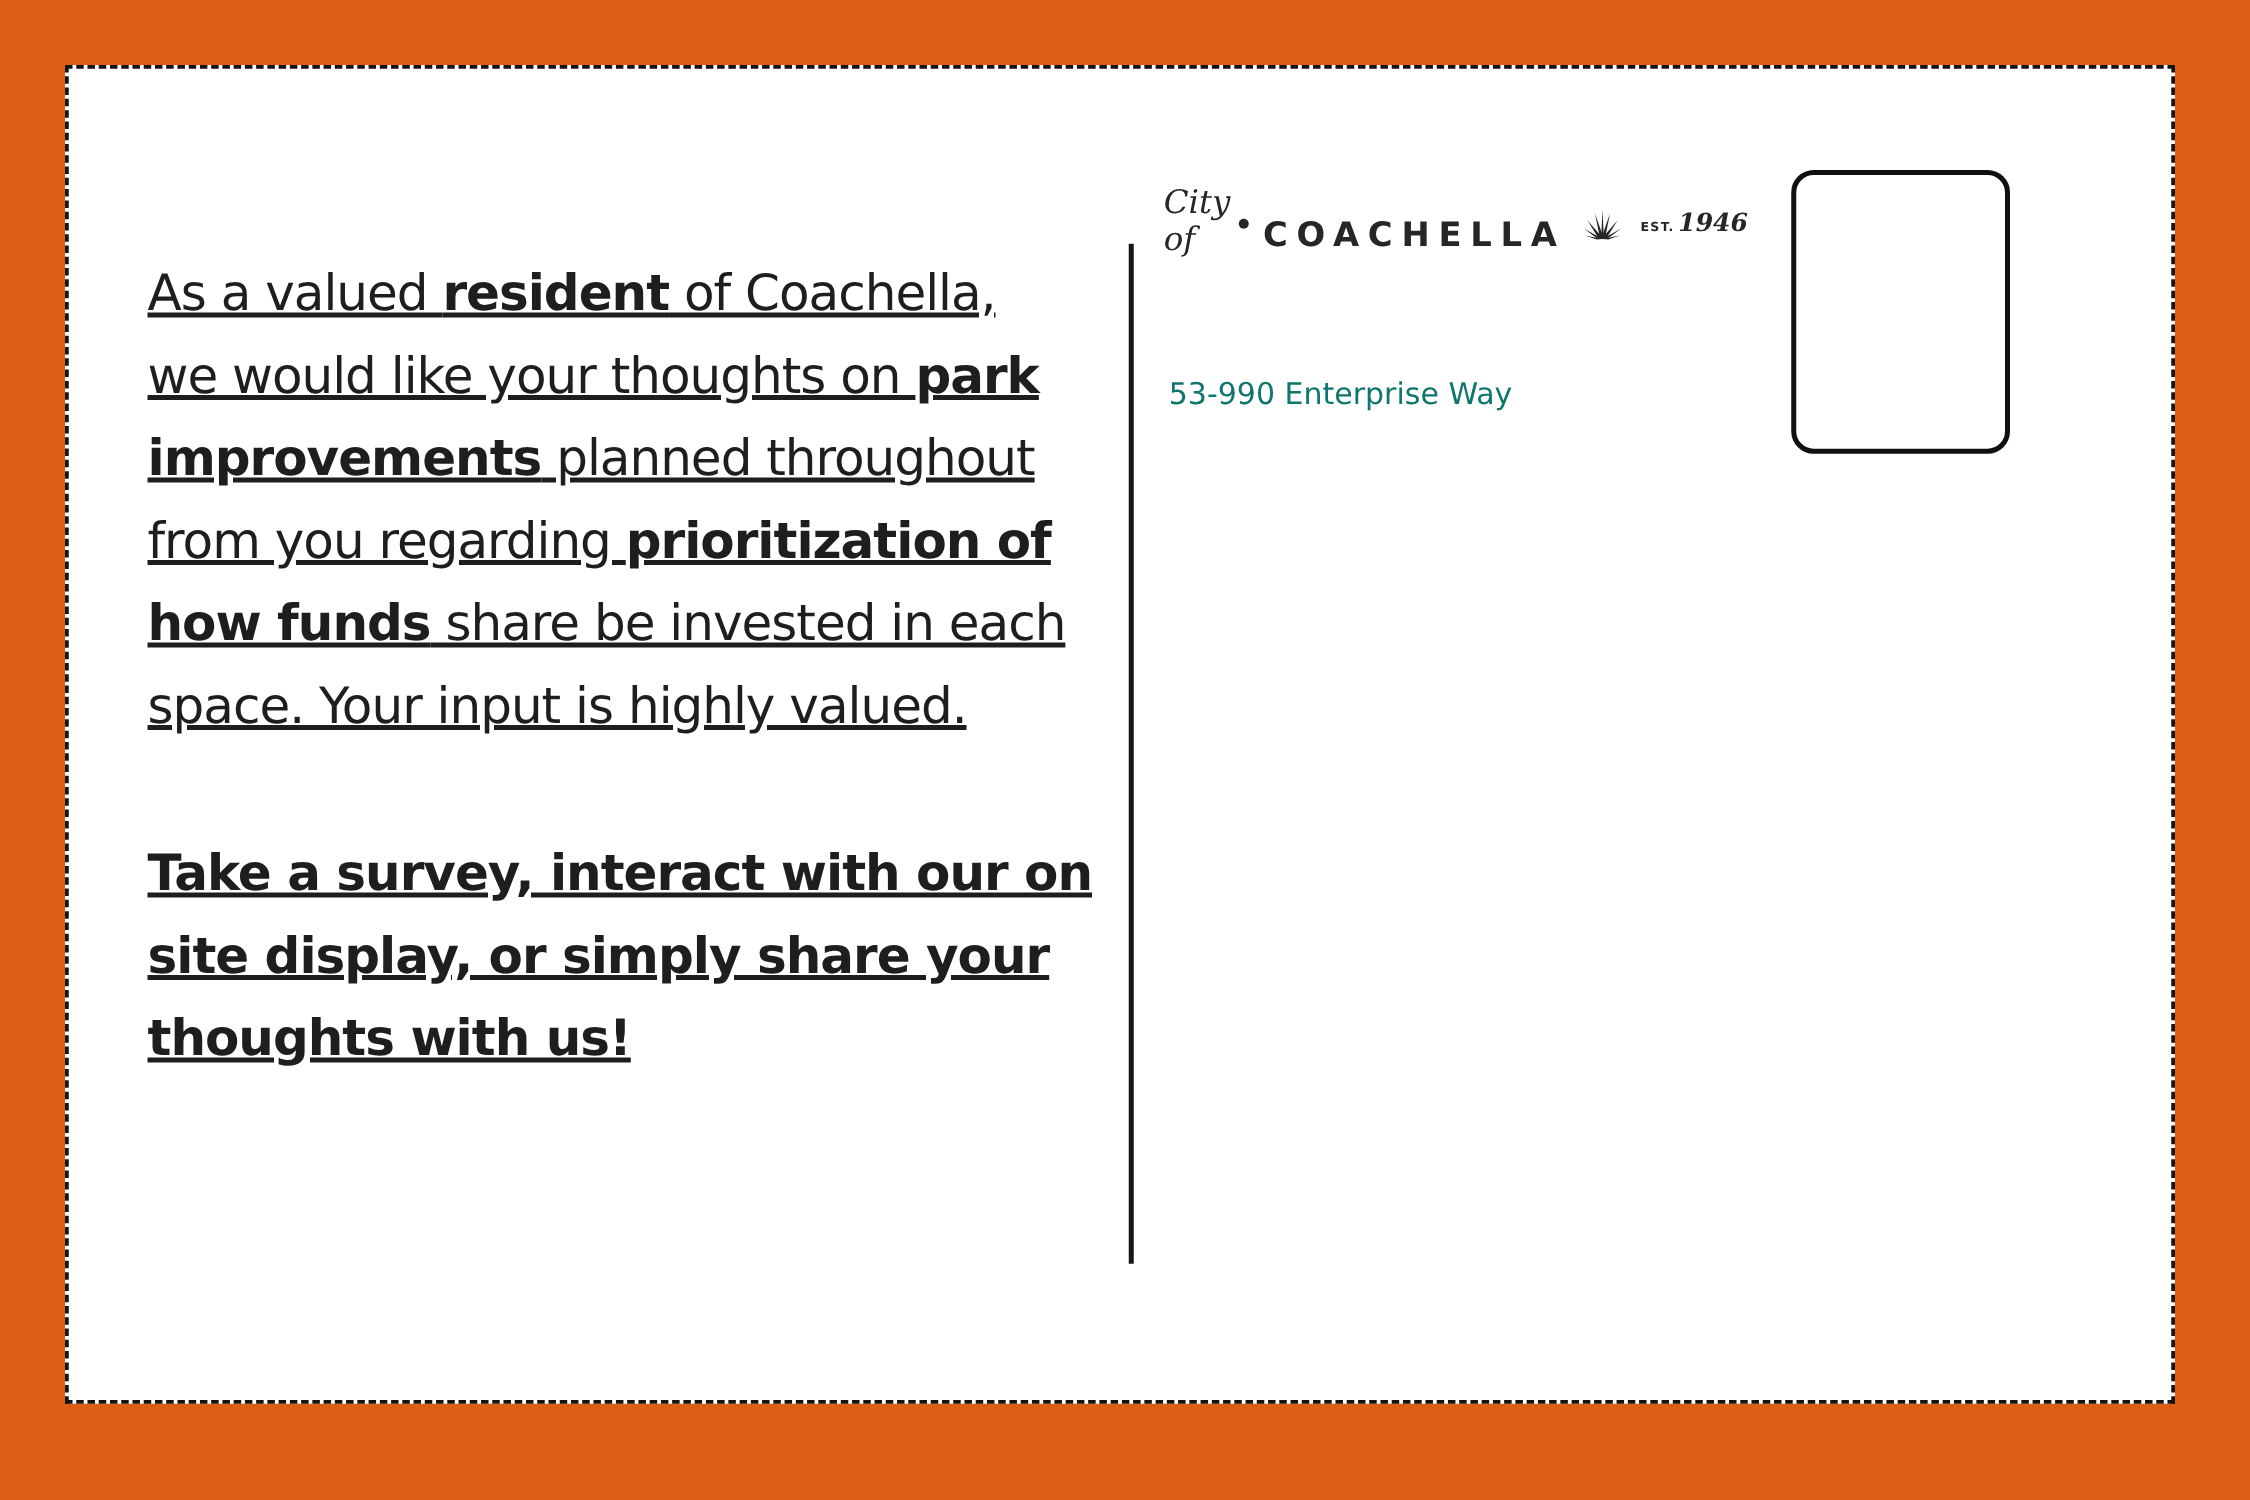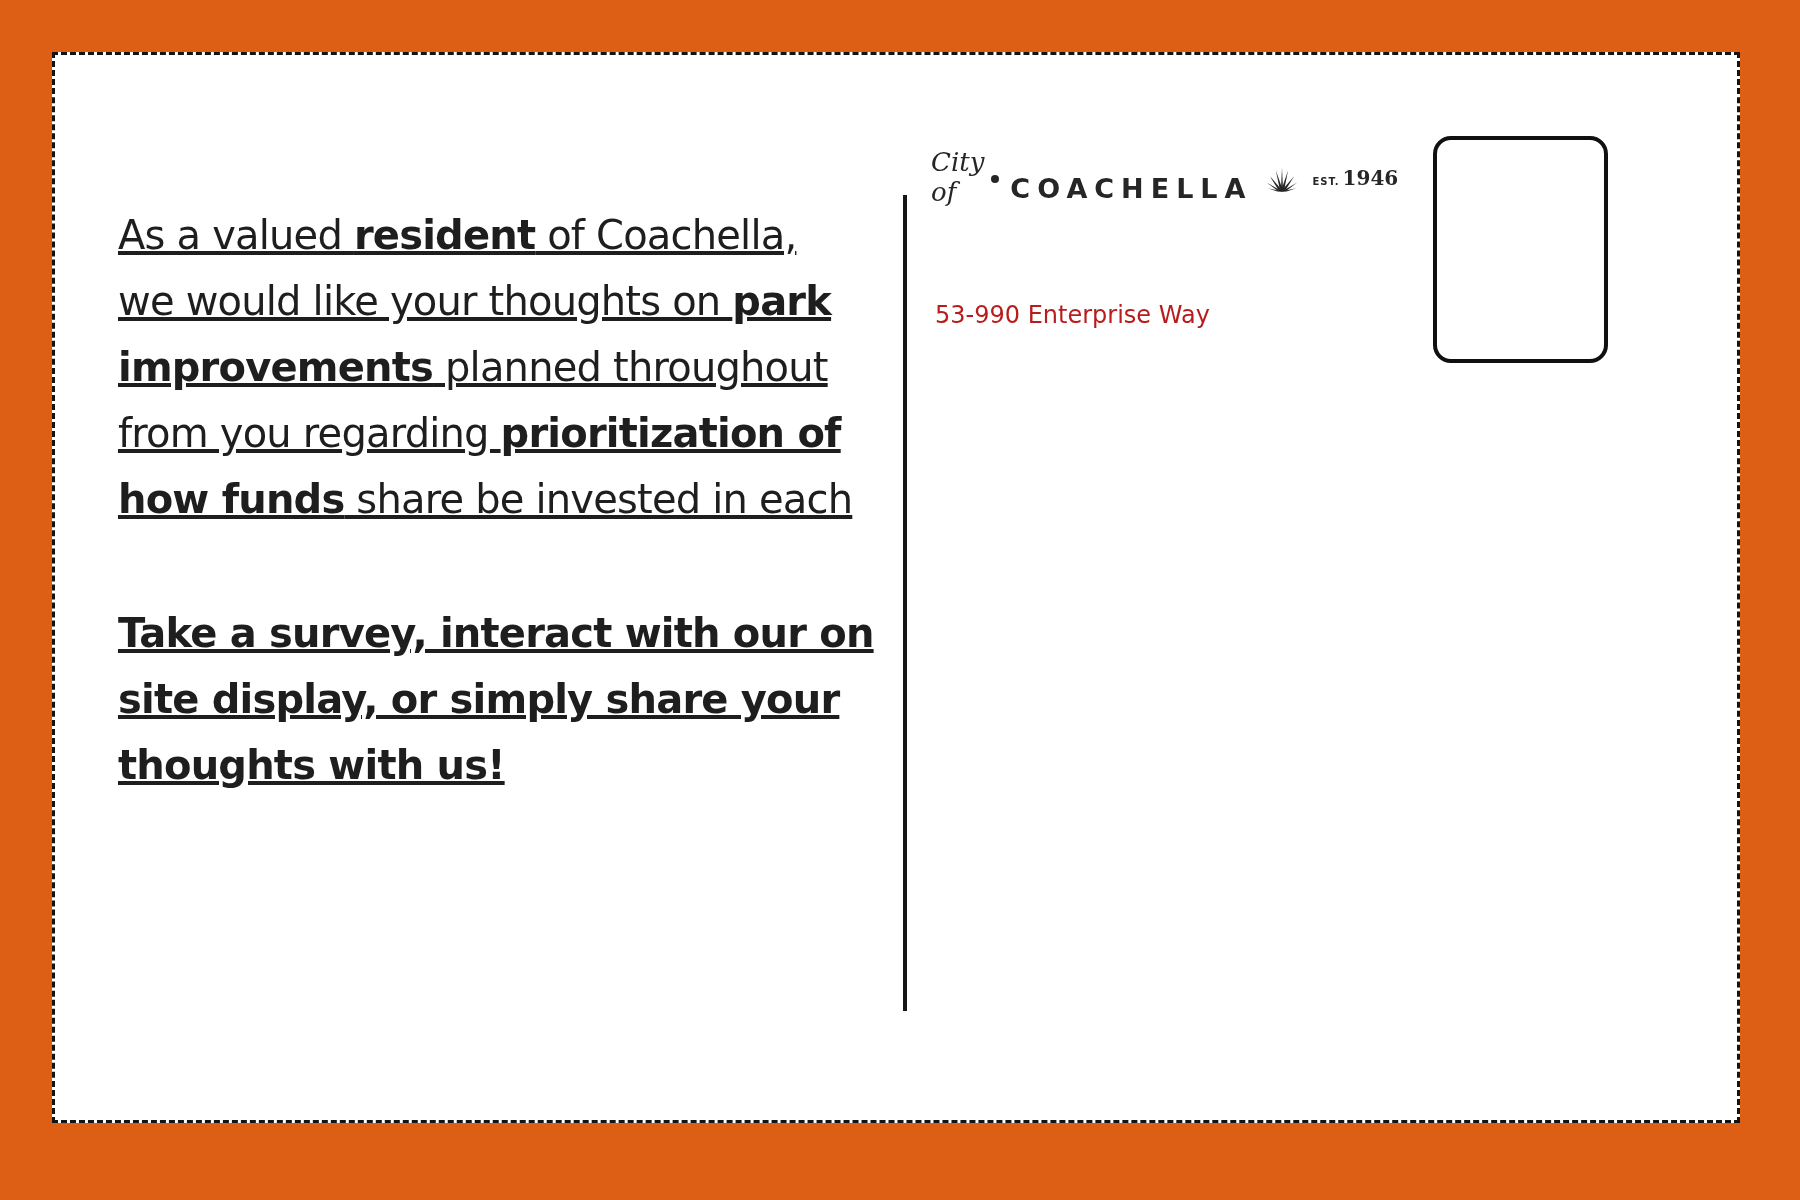--- a/index.html
+++ b/index.html
@@ -53,27 +53,27 @@
   .logo-name {
     font-size: 27px; font-weight: bold; line-height: 32px;
     letter-spacing: 7px; text-indent: 4px; margin-top: 24px;
     white-space: nowrap;
   }
   .agave { flex: 0 0 auto; }
   .est-line { margin-top: 2px; display: flex; align-items: baseline; gap: 3px; }
   .est { font-size: 10px; font-weight: bold; letter-spacing: 1px; }
   .year {
     font-family: "DejaVu Serif", "Liberation Serif", serif;
-    font-weight: bold; font-size: 20px;
+    font-style: italic; font-weight: bold; font-size: 20px;
   }
   
   .address {
     position: absolute; left: 880px; top: 242px;
     font-size: 24px; line-height: 37px;
-    color: #b91c1c; white-space: nowrap;
+    color: #0f766e; white-space: nowrap;
   }
   
   .stamp {
     position: absolute; left: 1378px; top: 81px;
     width: 175px; height: 227px;
     box-sizing: border-box;
     border: 4px solid #101010;
     border-radius: 18px;
     background: #ffffff;
   }
@@ -82,20 +82,21 @@
 <body>
 
 <div class="card">
 
   <div class="message">
     <div class="line"><span>As a valued </span><span class="b">resident</span><span> of Coachella,</span></div>
     <div class="line"><span>we would like your thoughts on </span><span class="b">park</span></div>
     <div class="line"><span class="b">improvements</span><span> planned throughout</span></div>
     <div class="line"><span>from you regarding </span><span class="b">prioritization of</span></div>
     <div class="line"><span class="b">how funds</span><span> share be invested in each</span></div>
+    <div class="line"><span>space. Your input is highly valued.</span></div>
 
     <div class="para2">
       <div class="line"><span>Take a survey, interact with our on</span></div>
       <div class="line"><span>site display, or simply share your</span></div>
       <div class="line"><span>thoughts with us!</span></div>
     </div>
   </div>
 
   <div class="divider"></div>
 

